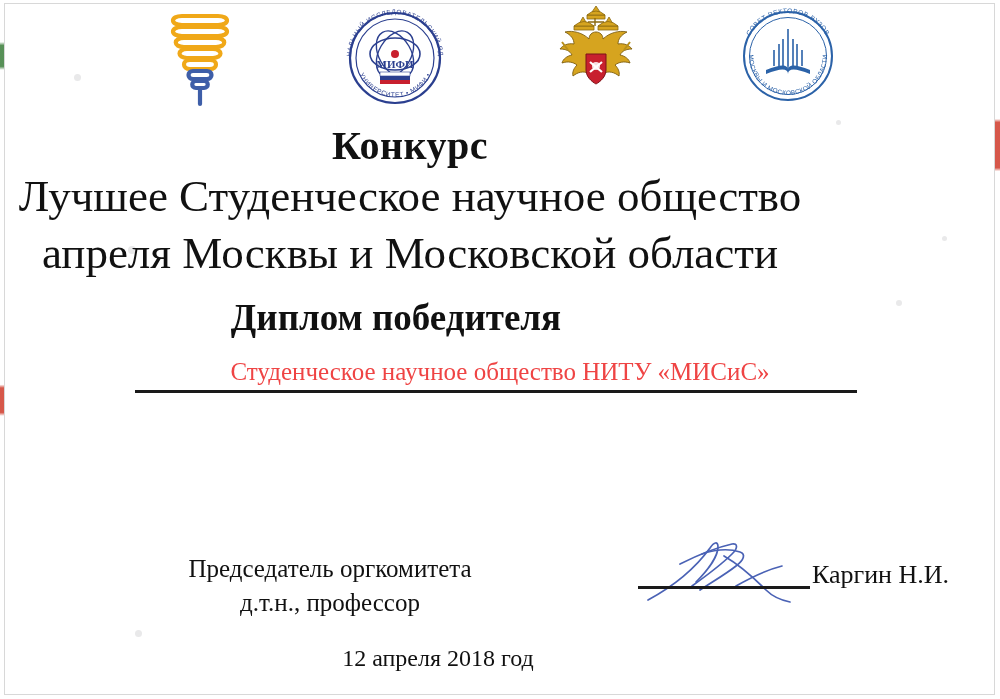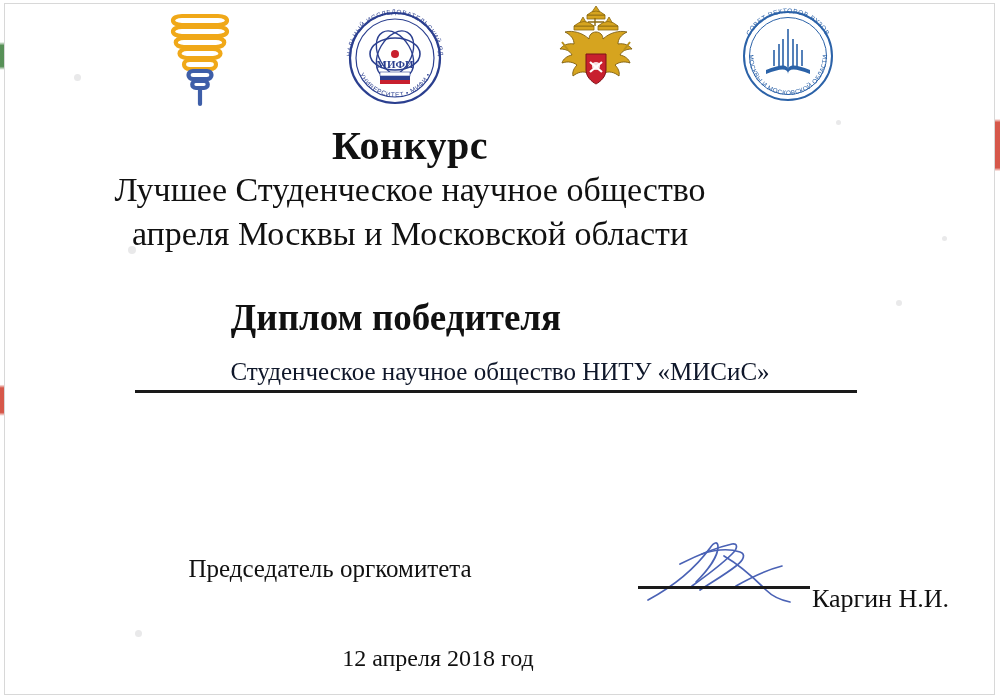--- a/index.html
+++ b/index.html
@@ -77,41 +77,41 @@
     text-align: center;
   }
   .t-konkurs {
     font-size: 40px;
     font-weight: bold;
     letter-spacing: .5px;
     line-height: 1.08;
     color: #111;
   }
   .t-line1, .t-line2 {
-    font-size: 34px;
+    font-size: 45px;
     line-height: 1.22;
     color: #111;
     margin-top: 2px;
   }
   .diploma {
     position: absolute;
     left: 0; top: 296px;
     width: 792px;
     text-align: center;
     font-size: 37px;
     font-weight: bold;
     color: #111;
   }
   .recipient {
     position: absolute;
     left: 0; top: 358px;
     width: 1000px;
     text-align: center;
     font-size: 25px;
-    color: #0f172a;
+    color: #ef4444;
   }
   .rule {
     position: absolute;
     left: 135px;
     top: 390px;
     width: 722px;
     height: 3px;
     background: #1a1a1a;
   }
 
@@ -134,21 +134,20 @@
     width: 172px;
     height: 3px;
     background: #1a1a1a;
   }
   .sig-name {
     position: absolute;
     left: 812px;
     top: 560px;
     font-size: 26px;
     color: #111;
-    margin-top: 24px;
   }
   .signature-mark {
     position: absolute;
     left: 640px;
     top: 534px;
     width: 185px;
     height: 74px;
   }
   .date {
     position: absolute;
@@ -299,20 +298,21 @@
     <div class="t-line2">апреля Москвы и Московской области</div>
   </div>
 
   <div class="diploma">Диплом победителя</div>
 
   <div class="recipient">Студенческое научное общество НИТУ «МИСиС»</div>
   <div class="rule"></div>
 
   <div class="sig-left">
     <div>Председатель оргкомитета</div>
+    <div>д.т.н., профессор</div>
   </div>
 
   <div class="signature-mark">
     <svg viewBox="0 0 185 74" width="185" height="74" aria-hidden="true">
       <g fill="none" stroke="#4a62b5" stroke-width="1.7" stroke-linecap="round" stroke-linejoin="round">
         <path d="M8 66 C34 52 54 36 70 14 C74 8 78 7 78 13 C78 22 68 36 56 48"></path>
         <path d="M40 30 C56 22 74 14 92 10 C98 9 98 14 92 20 C82 30 66 42 52 52"></path>
         <path d="M62 20 C74 16 88 14 100 18 C106 20 104 26 96 32 C86 40 72 48 60 56"></path>
         <path d="M84 22 C98 30 112 42 126 56 C132 62 140 66 150 68"></path>
         <path d="M96 52 C110 44 126 36 142 32"></path>

